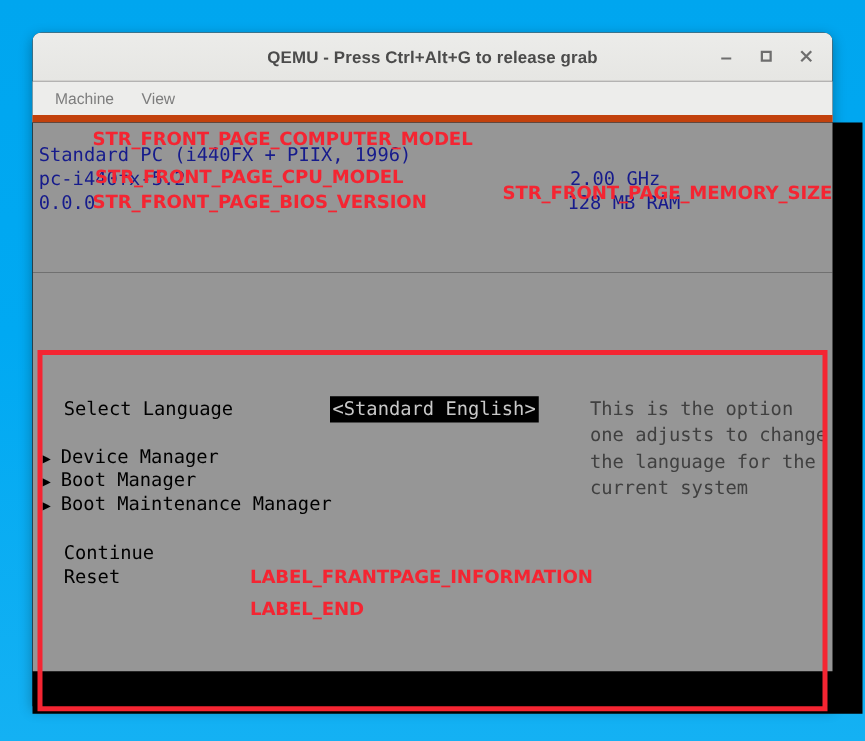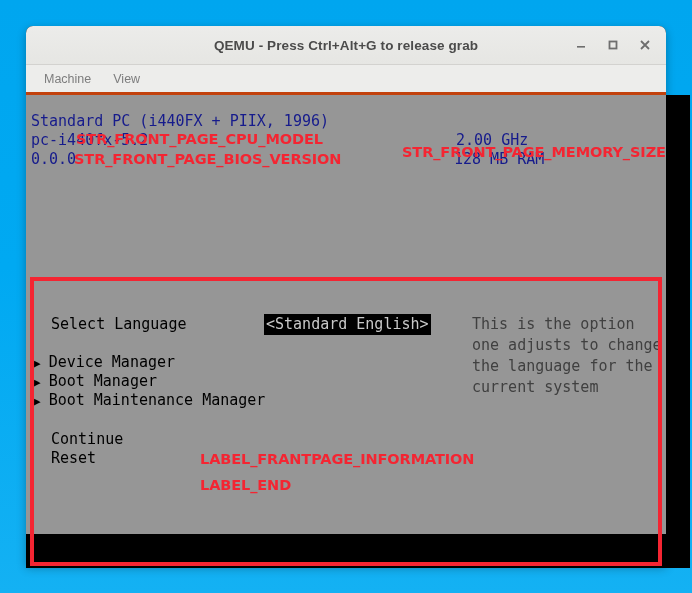--- a/index.html
+++ b/index.html
@@ -60,21 +60,21 @@
     align-items: center;
     justify-content: center;
     color: #6e6e6e;
     cursor: default;
   }
   .win-btn svg { display: block; }
 
   #menubar {
     height: 27px;
     background: #ededeb;
-    border-bottom: 3px solid #c2410c;
+    border-bottom: 6px solid #c2410c;
     display: flex;
     align-items: center;
     padding-left: 10px;
     gap: 6px;
   }
   .menu-item {
     font-size: 12.5px;
     color: #7d7d7d;
     padding: 3px 8px;
     cursor: default;
@@ -278,20 +278,21 @@
 
   <div id="vm-screen">
 
     <div id="bios-header">
       <div class="bios-blue" id="computer-model-value">Standard PC (i440FX + PIIX, 1996)</div>
       <div class="bios-blue" id="cpu-model-value">pc-i440fx-5.2</div>
       <div class="bios-blue" id="bios-version-value">0.0.0</div>
       <div class="bios-blue" id="cpu-speed-value">2.00 GHz</div>
       <div class="bios-blue" id="memory-size-value">128 MB RAM</div>
 
+      <div class="annot" id="annot-computer-model">STR_FRONT_PAGE_COMPUTER_MODEL</div>
       <div class="annot" id="annot-cpu-model">STR_FRONT_PAGE_CPU_MODEL</div>
       <div class="annot" id="annot-bios-version">STR_FRONT_PAGE_BIOS_VERSION</div>
       <div class="annot" id="annot-memory-size">STR_FRONT_PAGE_MEMORY_SIZE</div>
     </div>
 
     <div id="bios-body">
 
       <div class="opt" id="opt-select-language">Select Language</div>
       <div id="language-value">&lt;Standard English&gt;</div>
 

